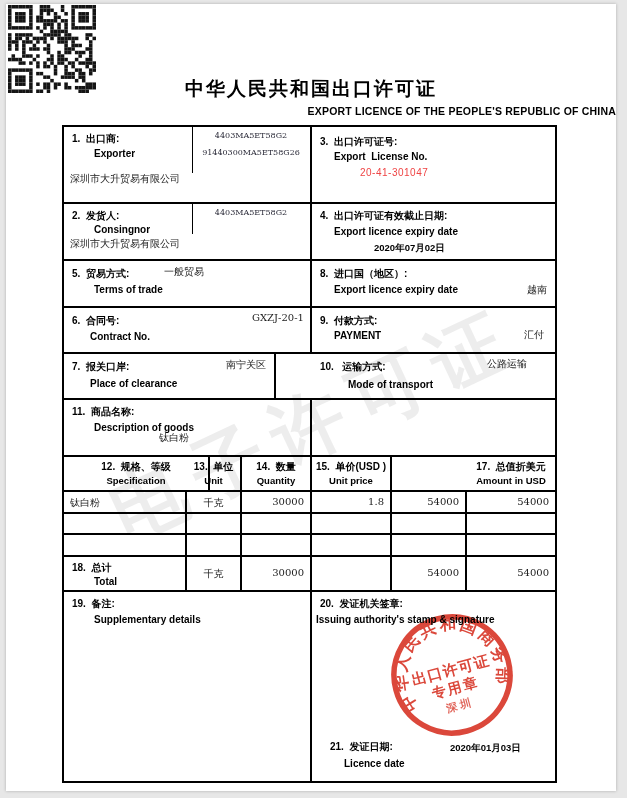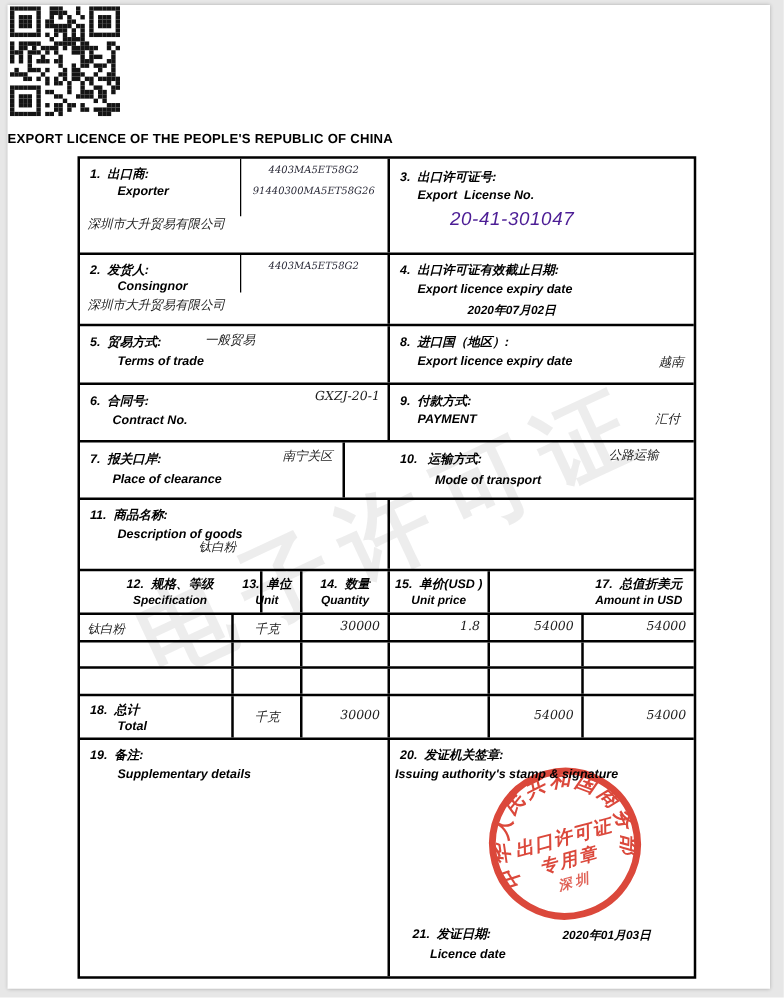--- a/index.html
+++ b/index.html
@@ -11,43 +11,43 @@
   .page{
     position:absolute;left:6px;top:4px;width:610px;height:787px;
     background:#ffffff;box-shadow:0 0 3px rgba(0,0,0,.25);
   }
   .qr{position:absolute;left:2px;top:1px;width:88px;height:88px;}
   .doc-title{
     position:absolute;left:0;top:72px;width:100%;text-align:center;
     font-size:19px;font-weight:bold;letter-spacing:2px;
   }
   .doc-subtitle{
-    position:absolute;left:0;top:101px;width:100%;text-align:left;
+    position:absolute;left:0;top:101px;width:100%;text-align:right;
     font-size:10.5px;font-weight:bold;letter-spacing:.2px;
   }
   .watermark{
     position:absolute;left:309px;top:421px;
     transform:translate(-50%,-50%) rotate(-25deg);
     font-size:74px;letter-spacing:14px;white-space:nowrap;
     color:rgba(110,110,110,0.12);font-weight:bold;pointer-events:none;
   }
   .form{
     position:absolute;left:56px;top:121px;width:495px;height:658px;
-    border:2px solid #000;box-sizing:border-box;background:transparent;font-style:italic;
+    border:2px solid #000;box-sizing:border-box;background:transparent;
   }
   .t-row{position:relative;box-sizing:border-box;border-bottom:2px solid #000;width:100%;}
   .t-row.last{border-bottom:none;}
   .cell{position:absolute;top:0;height:100%;box-sizing:border-box;}
   .vline{border-right:2px solid #000;}
   .zh{position:absolute;font-size:10px;font-weight:bold;white-space:pre;}
   .en{position:absolute;font-size:10px;font-weight:bold;white-space:pre;}
   .val{position:absolute;font-size:10px;font-family:"DejaVu Serif", serif;color:#1c1c1c;white-space:pre;}
   .code{position:absolute;font-size:8px;color:#2a2a38;font-family:"DejaVu Serif", serif;text-align:center;width:118px;left:128px;}
   .subdiv{position:absolute;width:0;border-left:1px solid #000;left:128px;top:0;}
-  .licno{position:absolute;font-size:15px;letter-spacing:.5px;color:#4c1d95;}
+  .licno{position:absolute;font-size:10px;letter-spacing:.5px;color:#ef4444;}
   .dateval{position:absolute;font-size:9.5px;font-weight:bold;}
   .gh-zh{position:absolute;width:100%;top:3px;text-align:center;font-size:10px;font-weight:bold;white-space:pre;}
   .gh-en{position:absolute;width:100%;top:18px;text-align:center;font-size:9.5px;font-weight:bold;}
   .gd{position:absolute;top:4px;font-size:10px;font-family:"DejaVu Serif", serif;color:#1c1c1c;}
   .gd.l{left:6px;} .gd.c{width:100%;text-align:center;} .gd.r{right:6px;text-align:right;}
   .stamp{
     position:absolute;left:77px;top:20px;width:126px;height:126px;
     transform:rotate(-15deg);opacity:.92;mix-blend-mode:multiply;z-index:5;
   }
 </style>
@@ -367,20 +367,21 @@
       <rect x="17.5" y="84" width="3.5" height="3.5"></rect>
       <rect x="21" y="84" width="3.5" height="3.5"></rect>
       <rect x="28" y="84" width="3.5" height="3.5"></rect>
       <rect x="31.5" y="84" width="3.5" height="3.5"></rect>
       <rect x="38.5" y="84" width="3.5" height="3.5"></rect>
       <rect x="70" y="84" width="3.5" height="3.5"></rect>
       <rect x="73.5" y="84" width="3.5" height="3.5"></rect>
       <rect x="77" y="84" width="3.5" height="3.5"></rect>
     </svg>
 
+  <div class="doc-title">中华人民共和国出口许可证</div>
   <div class="doc-subtitle">EXPORT LICENCE OF THE PEOPLE'S REPUBLIC OF CHINA</div>
   <div class="watermark">电子许可证</div>
 
   <div class="form">
 
     <div class="t-row" style="height:77px">
       <div class="cell vline" style="left:0;width:248px">
         <div class="zh" style="left:8px;top:5px">1.  出口商:</div>
         <div class="en" style="left:30px;top:21px">Exporter</div>
         <div class="subdiv" style="height:46px"></div>

